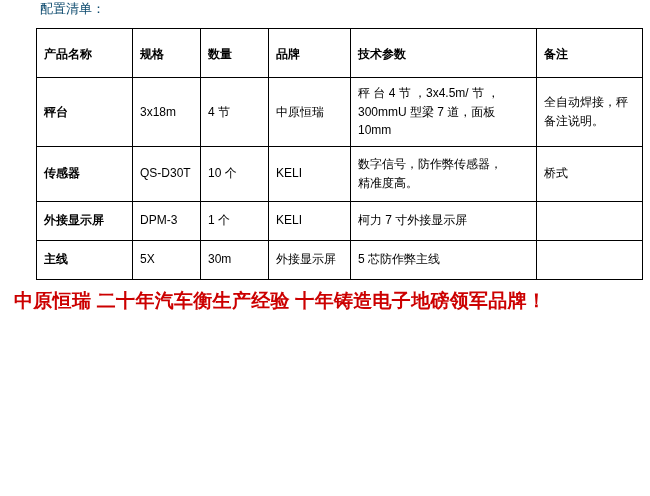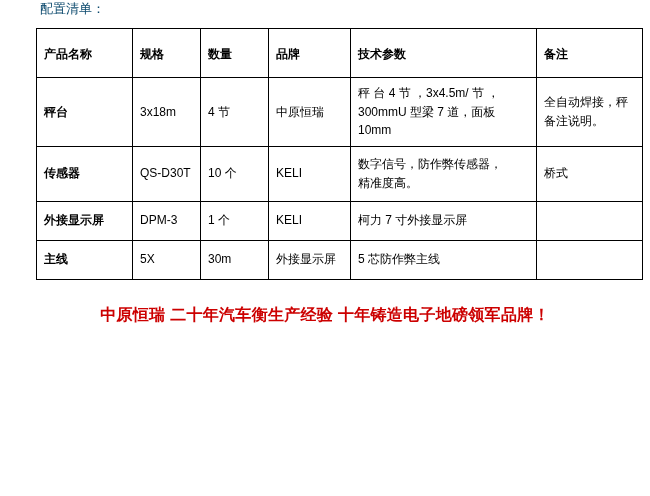--- a/index.html
+++ b/index.html
@@ -66,25 +66,24 @@
   tr.mid td { height: 42px; }
   tr.short td { height: 26px; }
   td.name-cell { font-weight: bold; }
   .cell-line { display: block; }
   td.note-row {
     font-size: 12px;
     padding: 7px;
     line-height: 1.5;
   }
   .footer-slogan {
-    text-align: center;
     color: #cc0000;
     font-weight: bold;
-    font-size: 16px;
-    margin-top: 25px;
+    font-size: 19px;
+    margin-top: 8px;
     letter-spacing: 0.3px;
   }
 </style>
 </head>
 <body>
 
 <div class="page">
 
 
   <div class="subtitle">配置清单：</div>

